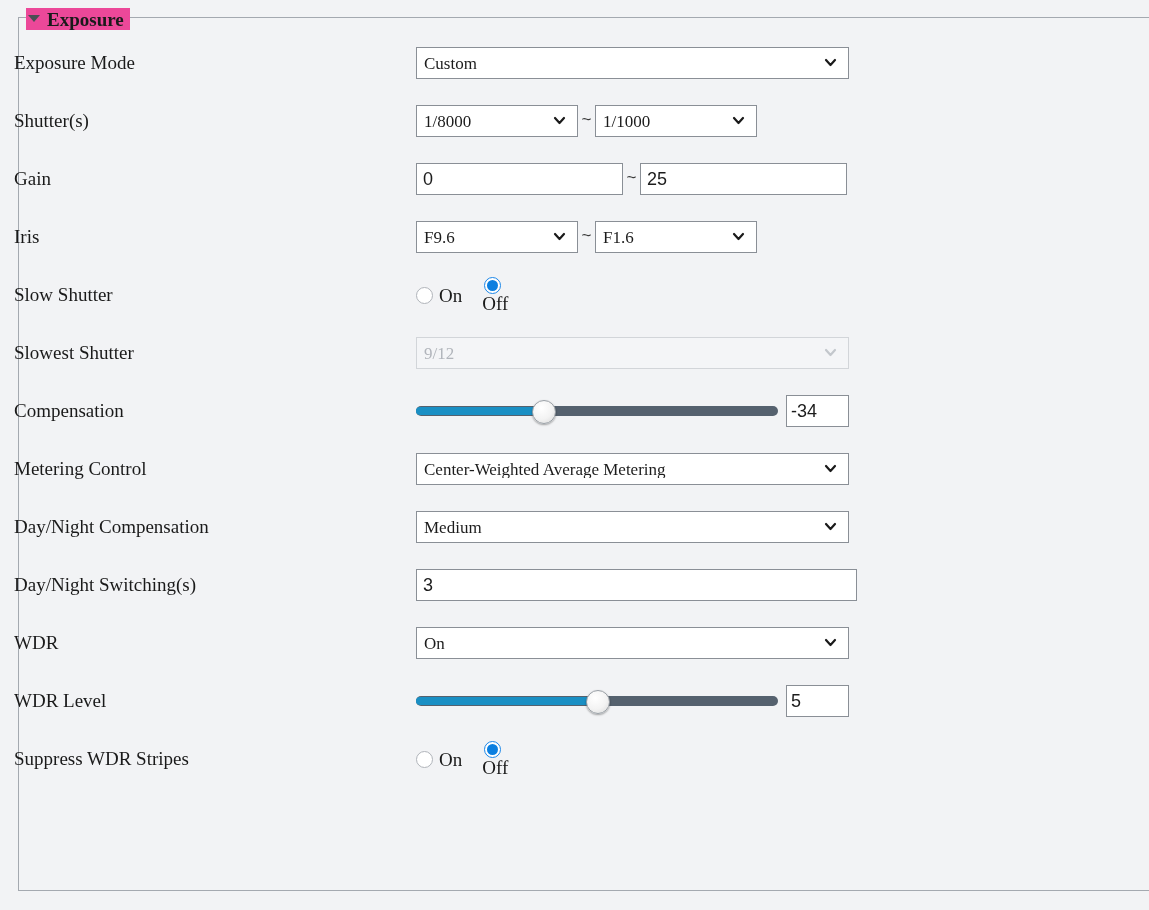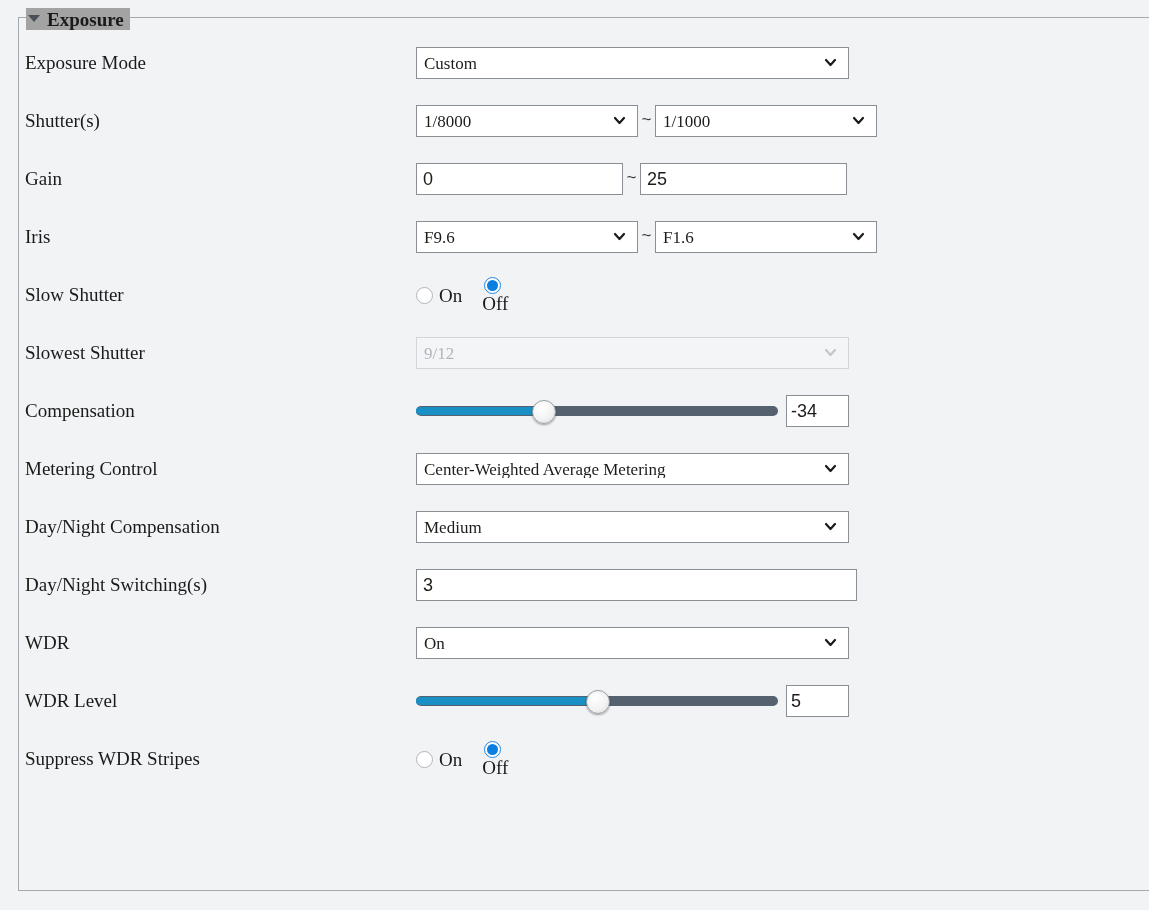--- a/index.html
+++ b/index.html
@@ -27,21 +27,21 @@
     box-sizing: border-box;
   }
   .group-legend {
     position: absolute;
     left: 26px;
     top: 8px;
     height: 22px;
     display: flex;
     align-items: center;
     gap: 7px;
-    background: #a3a3a3;
+    background: #ec4899;
     padding: 0 6px 0 2px;
     z-index: 4;
   }
   .collapse-arrow {
     width: 0;
     height: 0;
     border-left: 6px solid transparent;
     border-right: 6px solid transparent;
     border-top: 7px solid #4a4f55;
     cursor: pointer;
@@ -62,21 +62,21 @@
     left: 0;
     top: 47px;
     width: 1149px;
   }
   .row {
     position: relative;
     height: 58px;
   }
   .row-label {
     position: absolute;
-    left: 25px;
+    left: 14px;
     top: 0;
     width: 380px;
     height: 32px;
     line-height: 32px;
     font-family: "Liberation Serif", "DejaVu Serif", serif;
     font-size: 19px;
     color: #1a1a1a;
     white-space: nowrap;
   }
   .row-control {
@@ -145,21 +145,21 @@
     color: #3a3a3a;
     width: 17px;
     text-align: center;
     height: 32px;
     line-height: 30px;
     vertical-align: top;
   }
 
   
   .w-full  { width: 433px; }
-  .w-sel-h { width: 222px; }
+  .w-sel-h { width: 162px; }
   .w-txt-h { width: 207px; }
 
   
   .radios {
     display: flex;
     align-items: center;
     height: 32px;
   }
   .radio-item {
     display: inline-flex;

